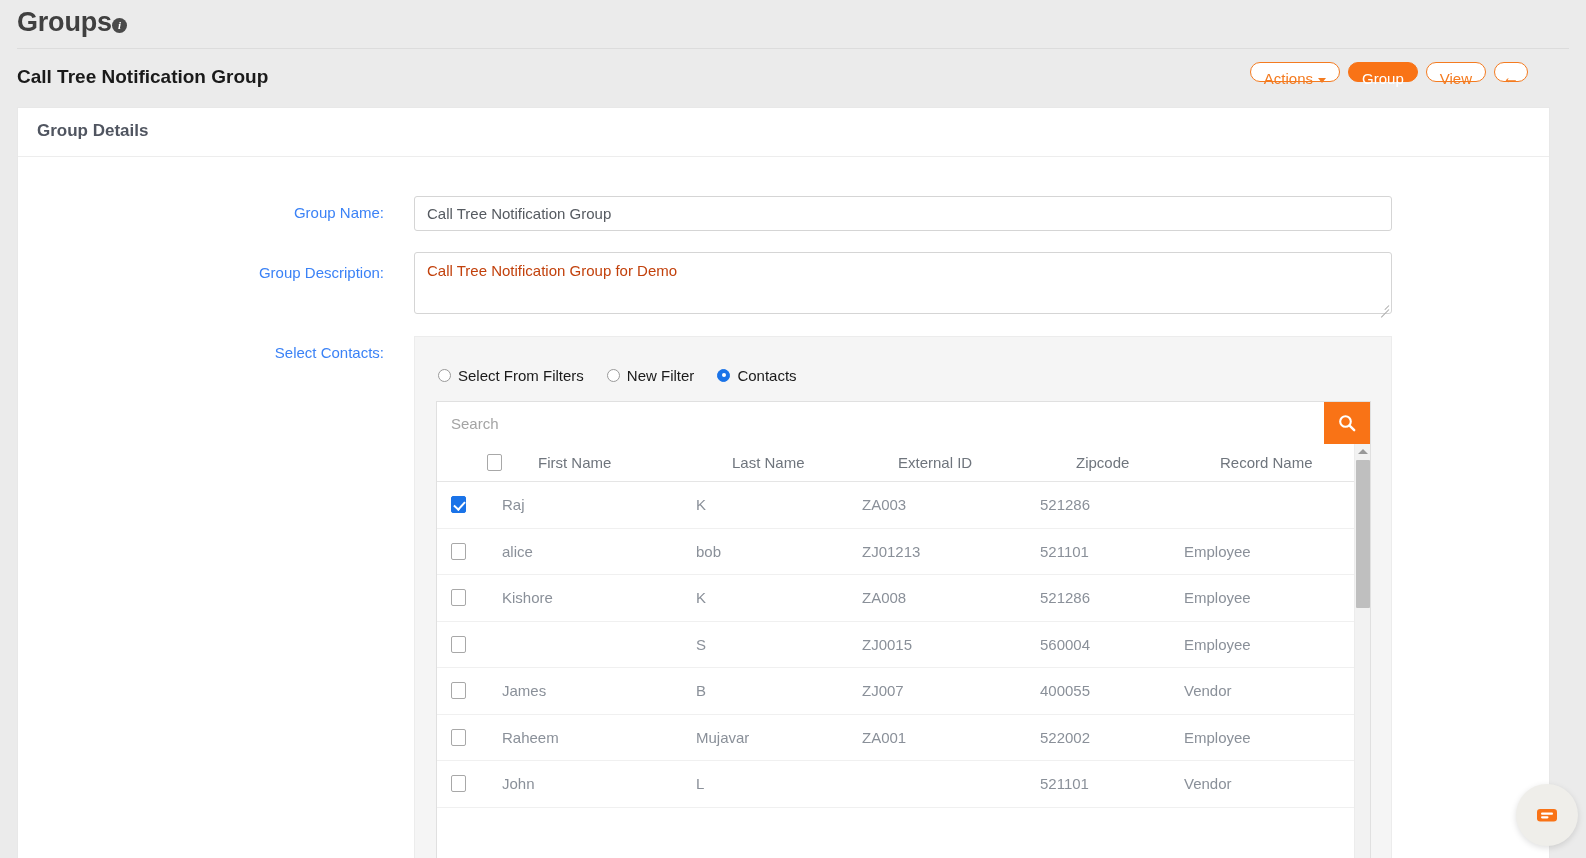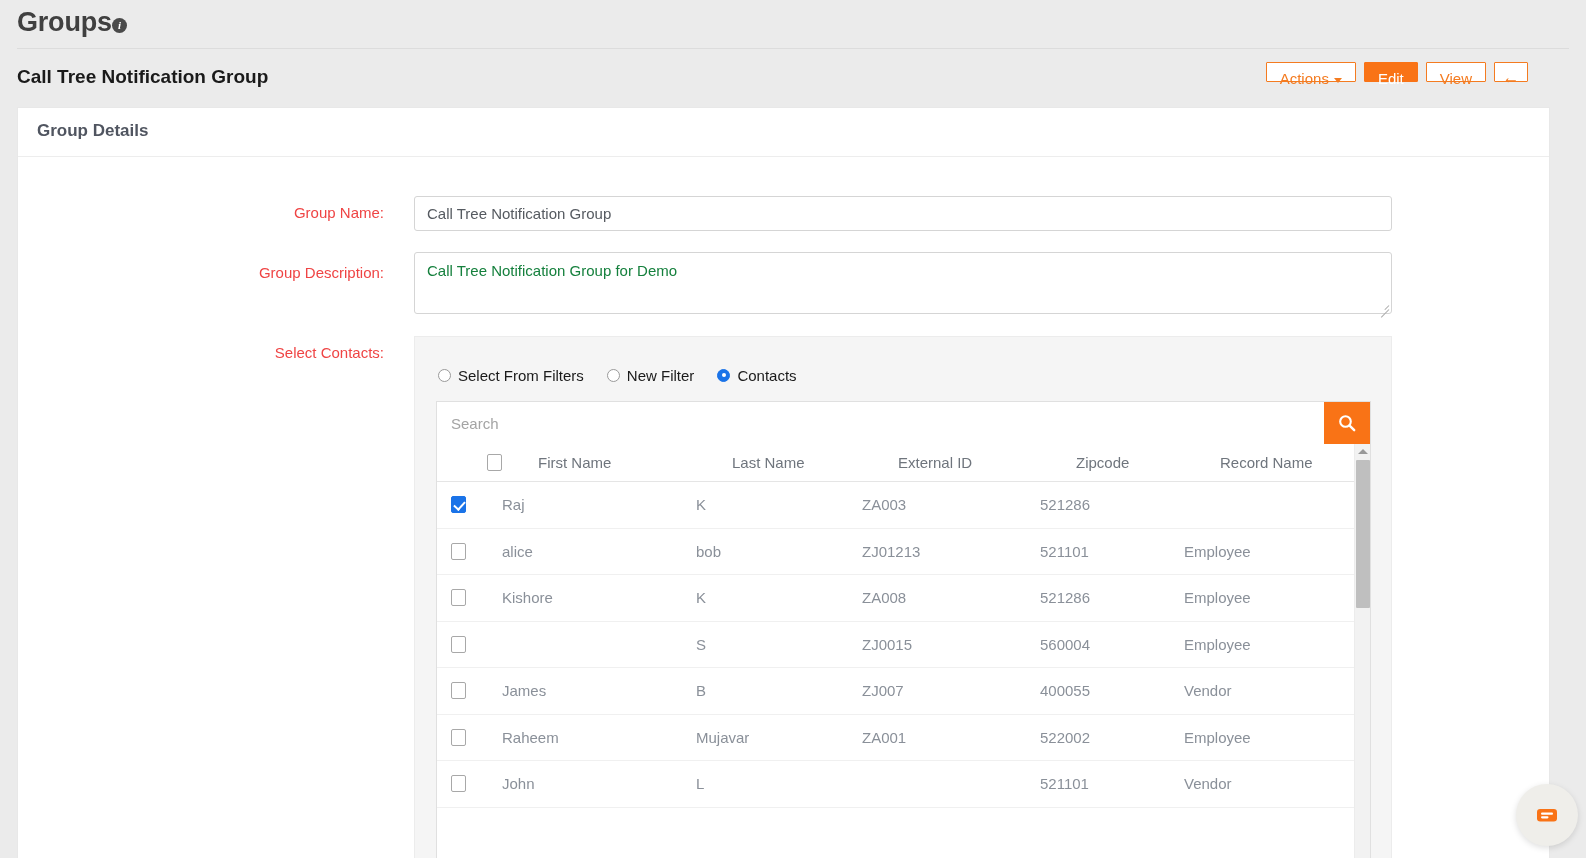--- a/index.html
+++ b/index.html
@@ -43,21 +43,21 @@
   }
   .record-title {
     position: absolute; left: 17px; top: 17px;
     font-size: 19px; font-weight: bold; color: #1a1a1a;
   }
   .btn-group {
     position: absolute; right: 58px; top: 13px;
     display: flex; gap: 8px; align-items: center;
   }
   .btn {
-    height: 20px; border-radius: 1px;
+    height: 20px; border-radius: 11px;
     font-size: 15px; line-height: 32px;
     padding: 0 13px;
     cursor: pointer; white-space: nowrap;
     background: #ffffff; color: #f47b20;
     border: 1px solid #f47b20;
     font-family: "Liberation Sans", sans-serif;
   }
   .btn.primary {
     background: #f97316; border-color: #f97316; color: #ffffff;
     font-weight: normal;
@@ -84,21 +84,21 @@
   .card-head {
     position: relative; height: 49px;
     border-bottom: 1px solid #ededed;
   }
   .card-head-title {
     position: absolute; left: 19px; top: 13px;
     font-size: 17px; font-weight: bold; color: #505560;
   }
   .form-label {
     position: absolute; text-align: right;
-    font-size: 15px; color: #ef4444;
+    font-size: 15px; color: #3b82f6;
     width: 366px; left: 0;
   }
   .lbl-name { top: 96px; }
   .lbl-desc { top: 156px; }
   .lbl-contacts { top: 236px; }
 
   .input-text {
     position: absolute; left: 396px; top: 88px;
     width: 978px; height: 35px;
     border: 1px solid #d5d5d5; border-radius: 3px;
@@ -107,21 +107,21 @@
     font-size: 15px; color: #555a60;
     font-family: "Liberation Sans", sans-serif;
     outline: none;
   }
   .textarea-desc {
     position: absolute; left: 396px; top: 144px;
     width: 978px; height: 62px;
     border: 1px solid #d5d5d5; border-radius: 3px;
     background: #ffffff;
     padding: 8px 12px;
-    font-size: 15px; color: #15803d; line-height: 19px;
+    font-size: 15px; color: #c2410c; line-height: 19px;
     font-family: "Liberation Sans", sans-serif;
     resize: none; outline: none;
   }
   .resize-grip {
     position: absolute; left: 1358px; top: 190px;
     width: 14px; height: 14px; pointer-events: none;
   }
   .resize-grip i {
     position: absolute; right: 1px; background: #aaaaaa; height: 1px;
     transform-origin: right center;
@@ -265,21 +265,21 @@
 <div class="page-head">
   <div class="page-title">Groups</div>
   <div class="info-icon">i</div>
   <div class="head-rule"></div>
 </div>
 
 <div class="sub-head">
   <div class="record-title">Call Tree Notification Group</div>
   <div class="btn-group">
     <button class="btn"><span>Actions</span><span class="caret"></span></button>
-    <button class="btn primary">Edit</button>
+    <button class="btn primary">Group</button>
     <button class="btn">View</button>
     <button class="btn icon-btn">
       <span>←</span>
     </button>
   </div>
 </div>
 
 <div class="card">
 
   <div class="card-head">

